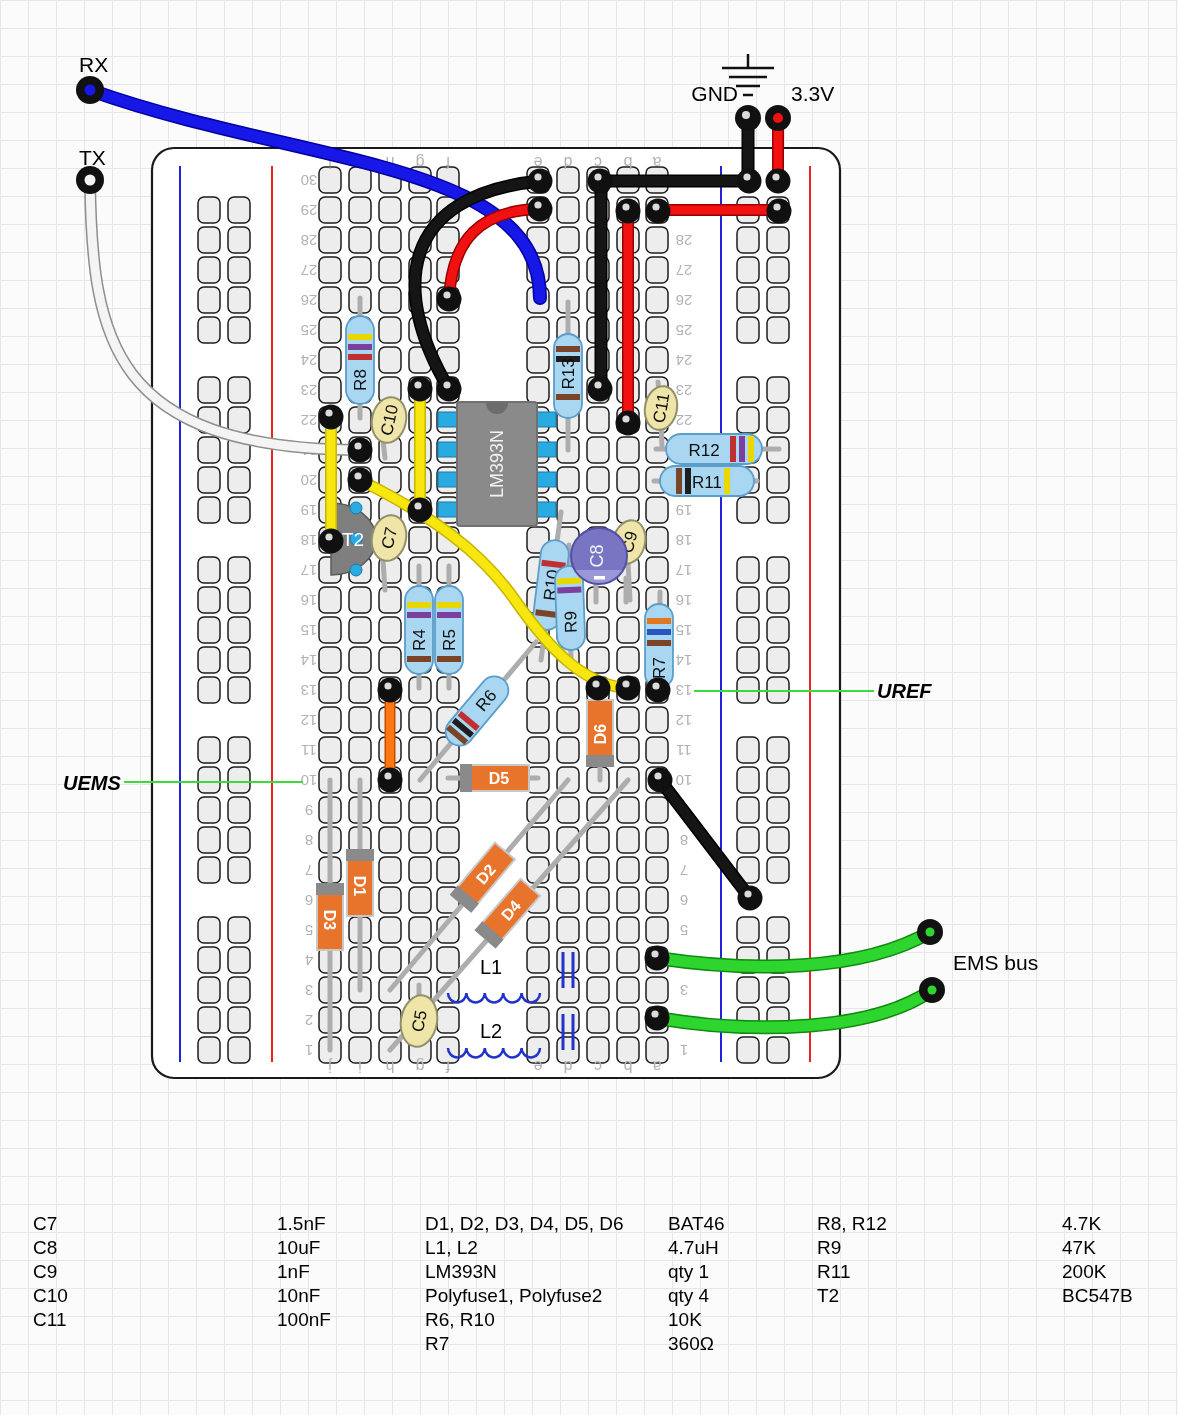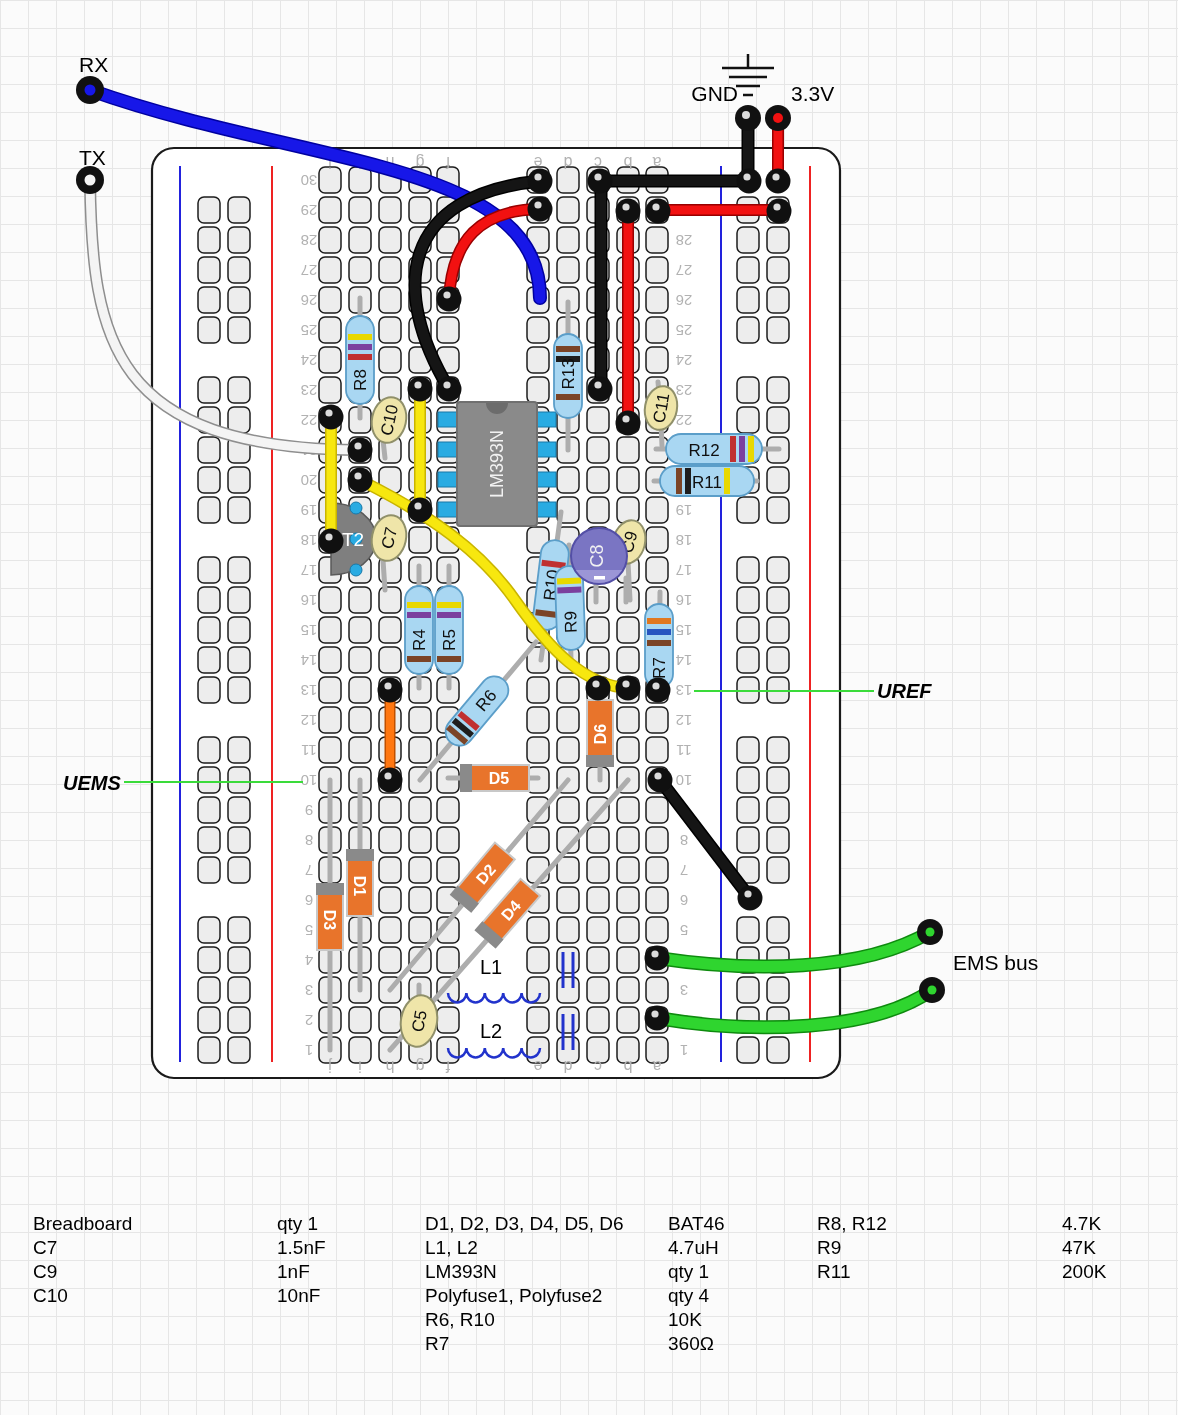--- a/index.html
+++ b/index.html
@@ -850,33 +850,35 @@
     <text class="t21" x="738" y="101" text-anchor="end">GND</text>
     <text class="t21" x="791" y="101">3.3V</text>
     <text class="tptr" x="877" y="698">UREF</text>
     <text class="tptr" x="63" y="790">UEMS</text>
     <text class="t21" x="953" y="970">EMS bus</text>
   </g>
 </svg>
 
 <div class="plist">
   <div class="pg" id="pg1">
-    <div class="prow"><span class="pn">Breadboard</span><span class="pv">qty 1</span></div>
     <div class="prow"><span class="pn">C7</span><span class="pv">1.5nF</span></div>
+    <div class="prow"><span class="pn">C8</span><span class="pv">10uF</span></div>
     <div class="prow"><span class="pn">C9</span><span class="pv">1nF</span></div>
     <div class="prow"><span class="pn">C10</span><span class="pv">10nF</span></div>
+    <div class="prow"><span class="pn">C11</span><span class="pv">100nF</span></div>
   </div>
   <div class="pg" id="pg2">
     <div class="prow"><span class="pn">D1, D2, D3, D4, D5, D6</span><span class="pv">BAT46</span></div>
     <div class="prow"><span class="pn">L1, L2</span><span class="pv">4.7uH</span></div>
     <div class="prow"><span class="pn">LM393N</span><span class="pv">qty 1</span></div>
     <div class="prow"><span class="pn">Polyfuse1, Polyfuse2</span><span class="pv">qty 4</span></div>
     <div class="prow"><span class="pn">R6, R10</span><span class="pv">10K</span></div>
     <div class="prow"><span class="pn">R7</span><span class="pv">360Ω</span></div>
   </div>
   <div class="pg" id="pg3">
     <div class="prow"><span class="pn">R8, R12</span><span class="pv">4.7K</span></div>
     <div class="prow"><span class="pn">R9</span><span class="pv">47K</span></div>
     <div class="prow"><span class="pn">R11</span><span class="pv">200K</span></div>
+    <div class="prow"><span class="pn">T2</span><span class="pv">BC547B</span></div>
   </div>
 </div>
 
 </div>
 
 </body></html>

